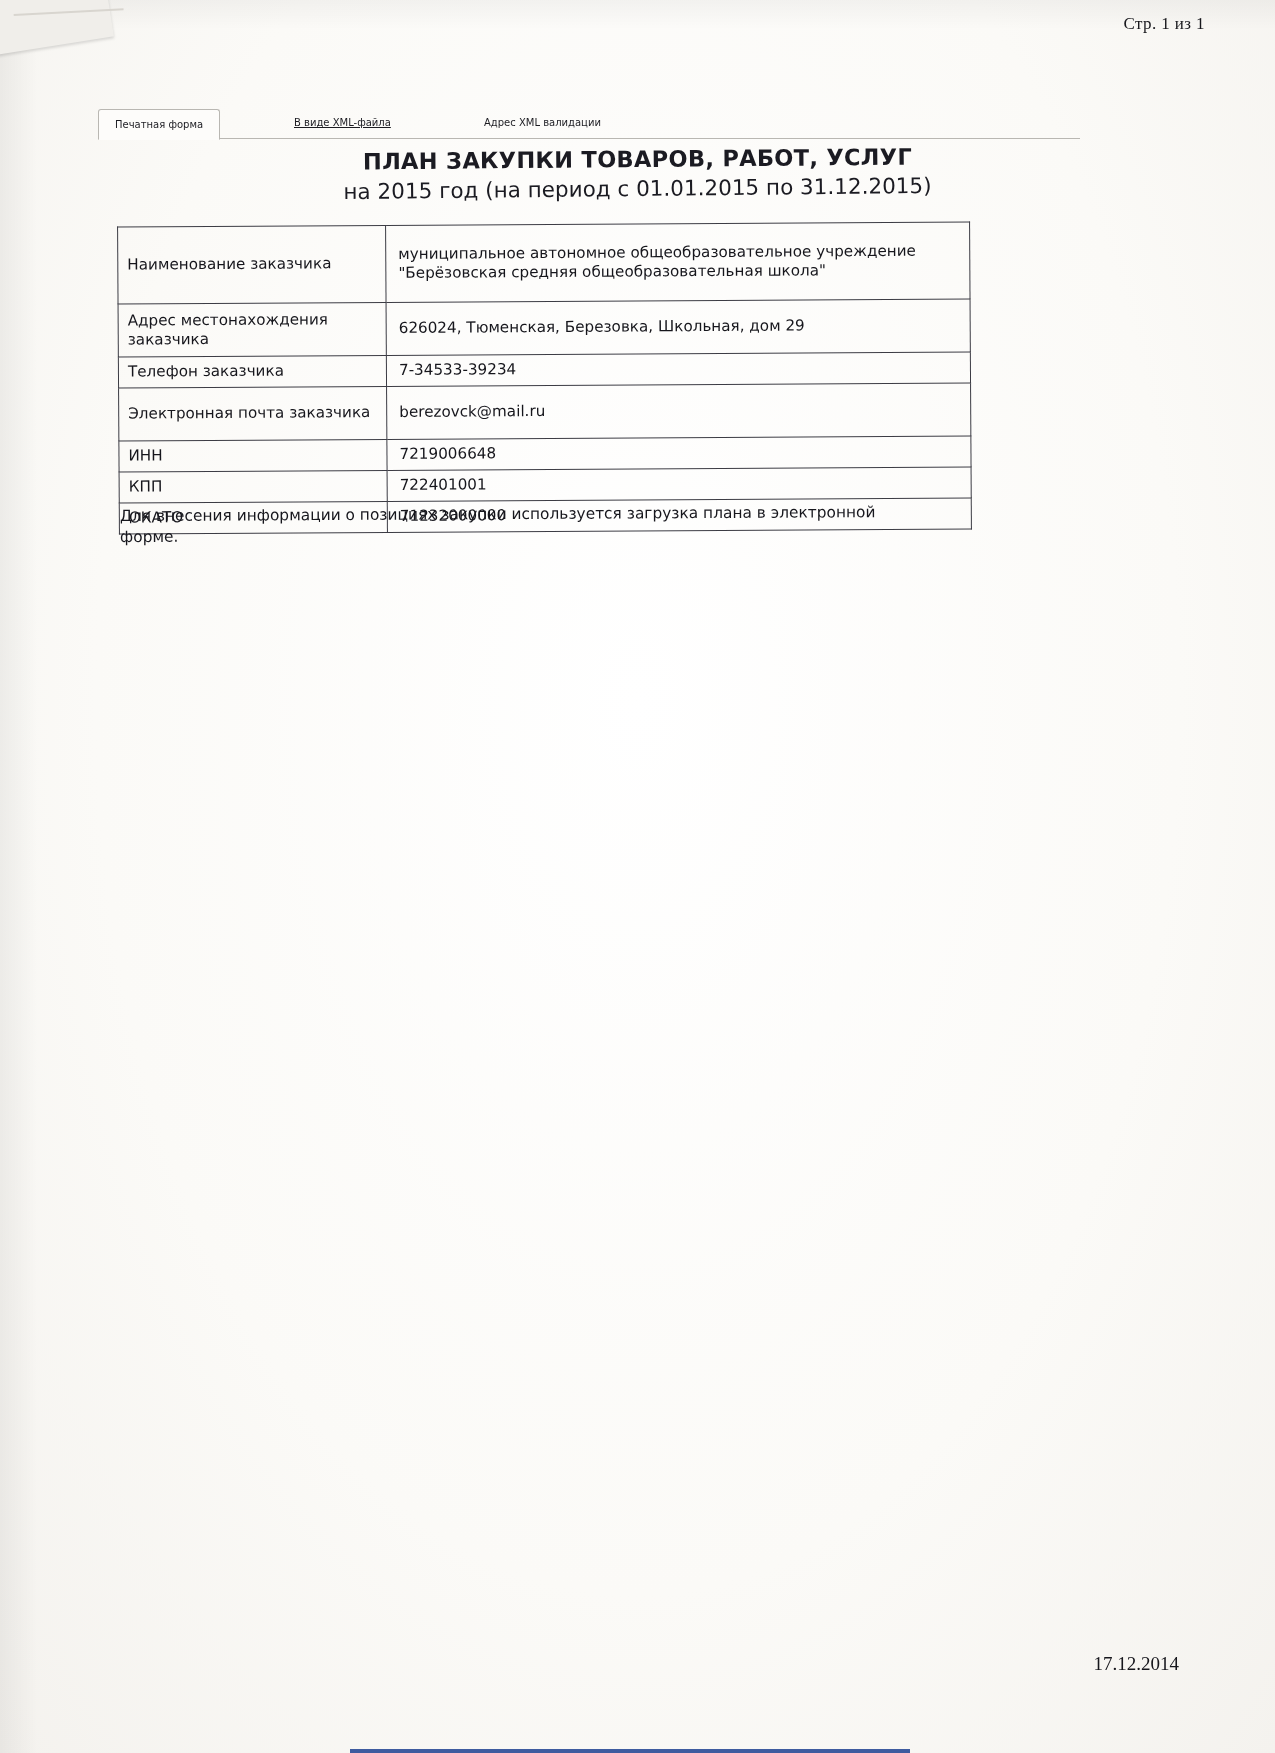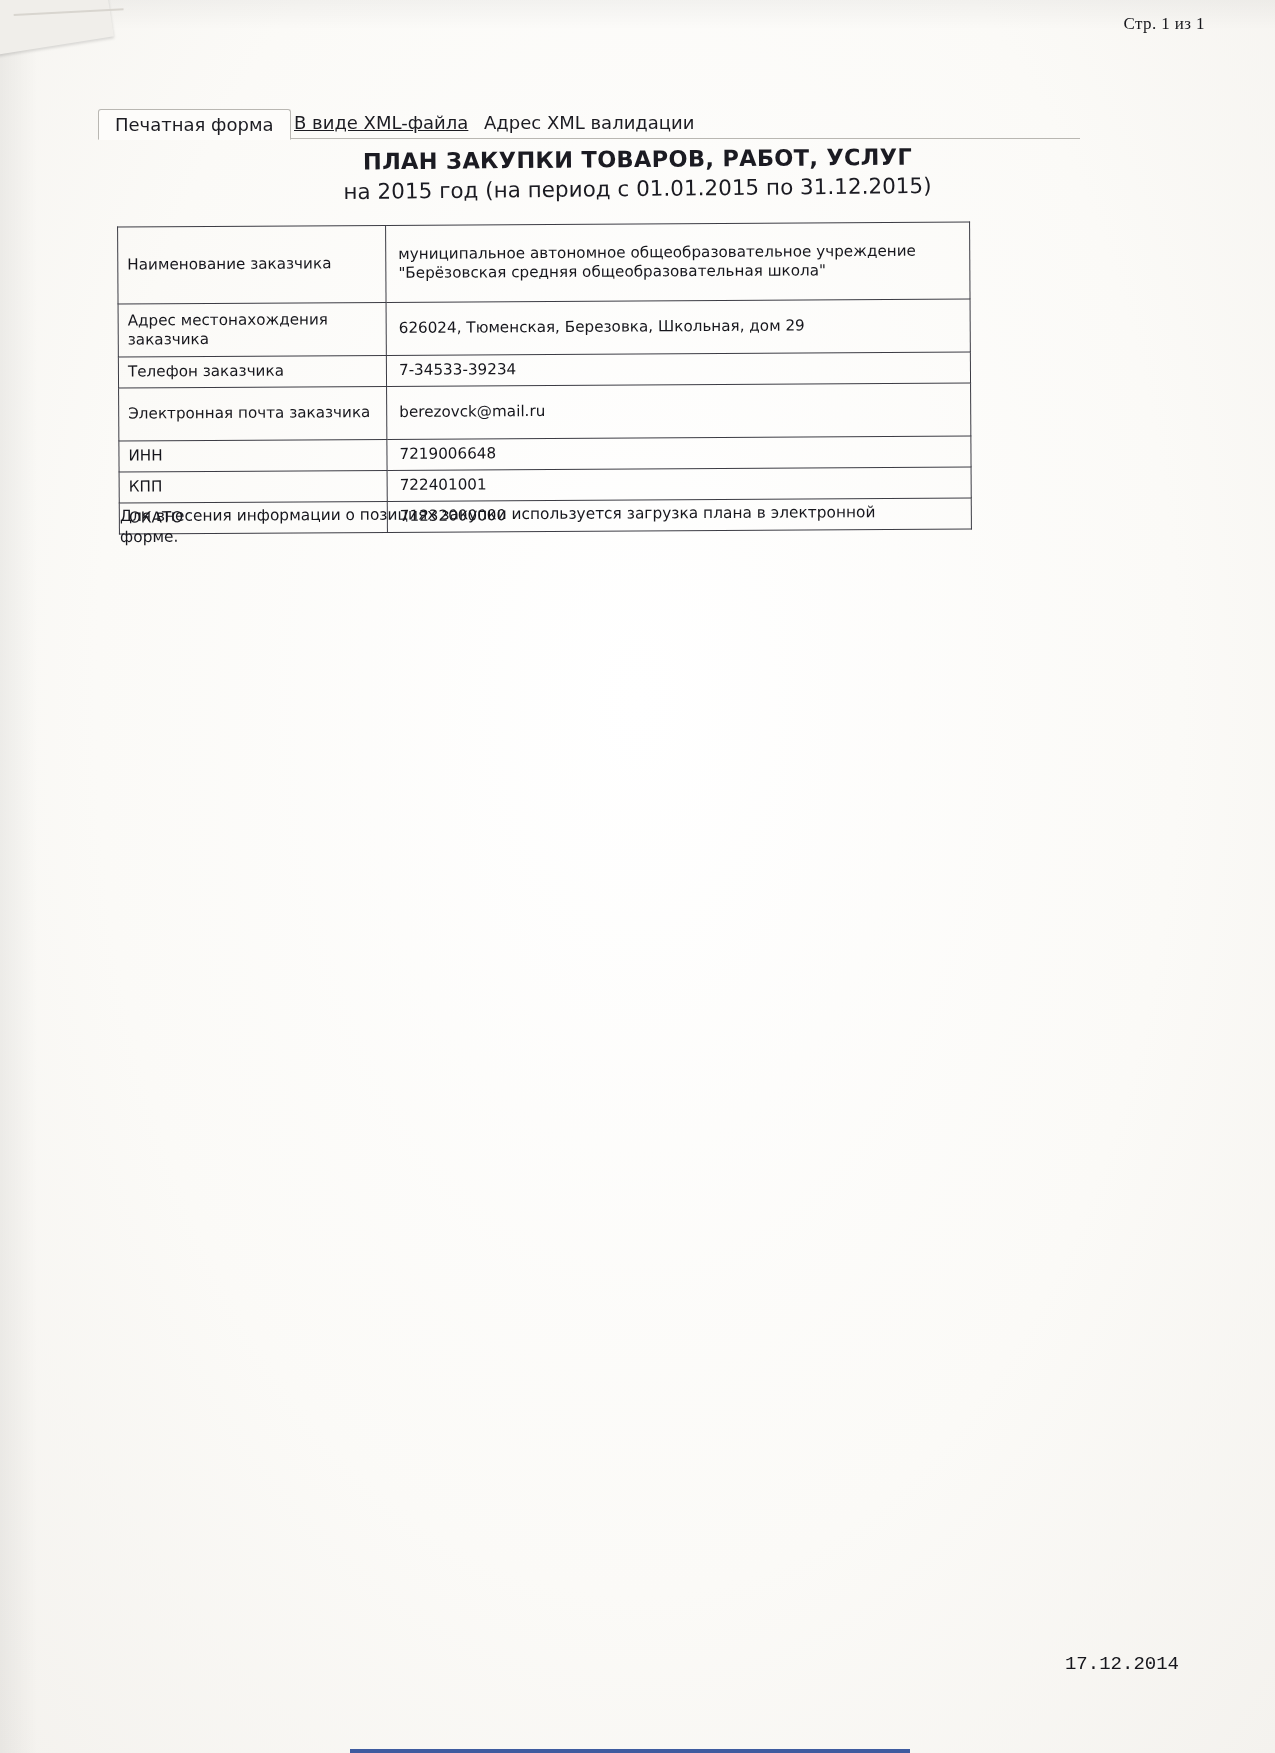--- a/index.html
+++ b/index.html
@@ -63,21 +63,21 @@
     top: 108px;
     width: 982px;
     height: 30px;
     border-bottom: 1px solid #b9b7b2;
   }
   .tab {
     position: absolute;
     top: 0;
     height: 29px;
     line-height: 29px;
-    font-size: 18px;
+    font-size: 10px;
     color: #1c1c22;
     white-space: nowrap;
   }
   .tab.active {
     left: 0;
     padding: 0 16px;
     border: 1px solid #b9b7b2;
     border-bottom: 1px solid #fdfcfa;
     background: #fdfcfa;
     border-radius: 3px 3px 0 0;
@@ -152,21 +152,21 @@
     left: 112px;
     bottom: 62px;
     font-family: "Liberation Serif", serif;
     font-size: 19px;
     color: #16161c;
   }
   .footer-date {
     position: absolute;
     right: 96px;
     bottom: 78px;
-    font-family: Liberation Mono, monospace;
+    font-family: Liberation Serif, serif;
     font-size: 19px;
     color: #16161c;
   }
   .bottom-bar {
     position: absolute;
     left: 350px;
     bottom: 0;
     width: 560px;
     height: 4px;
     background: #1d3f8f;

